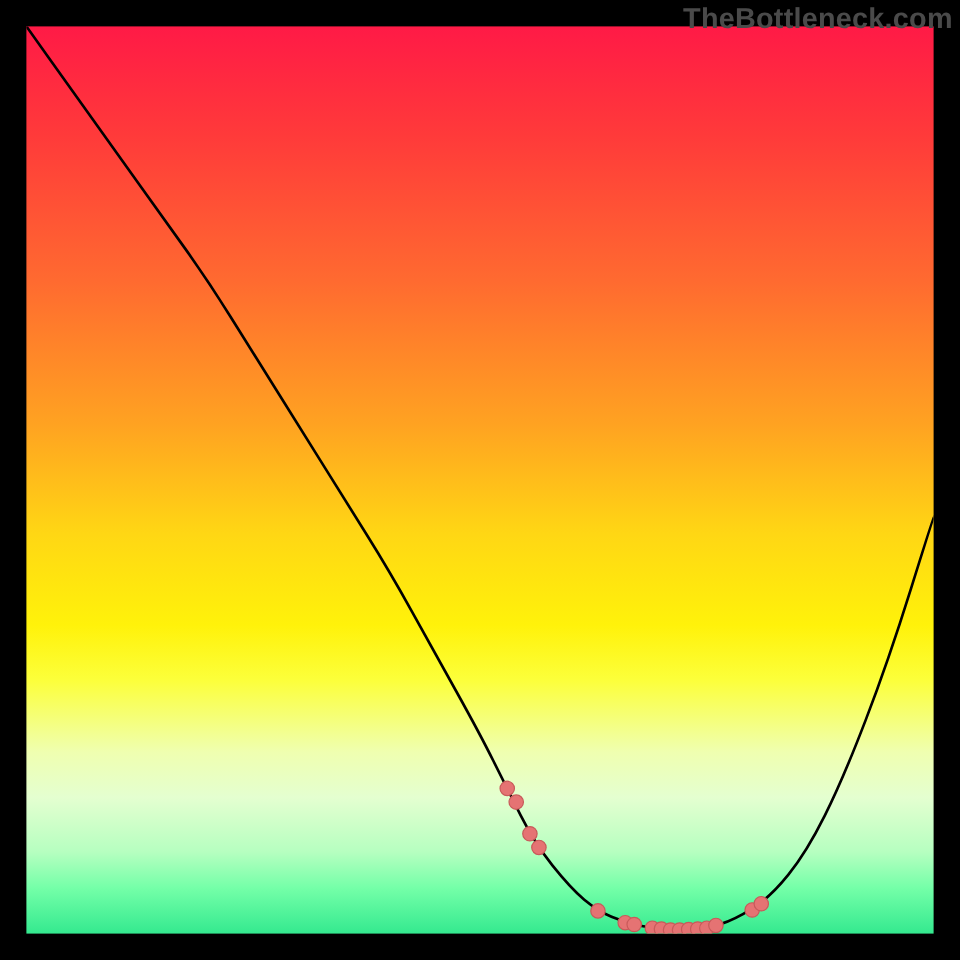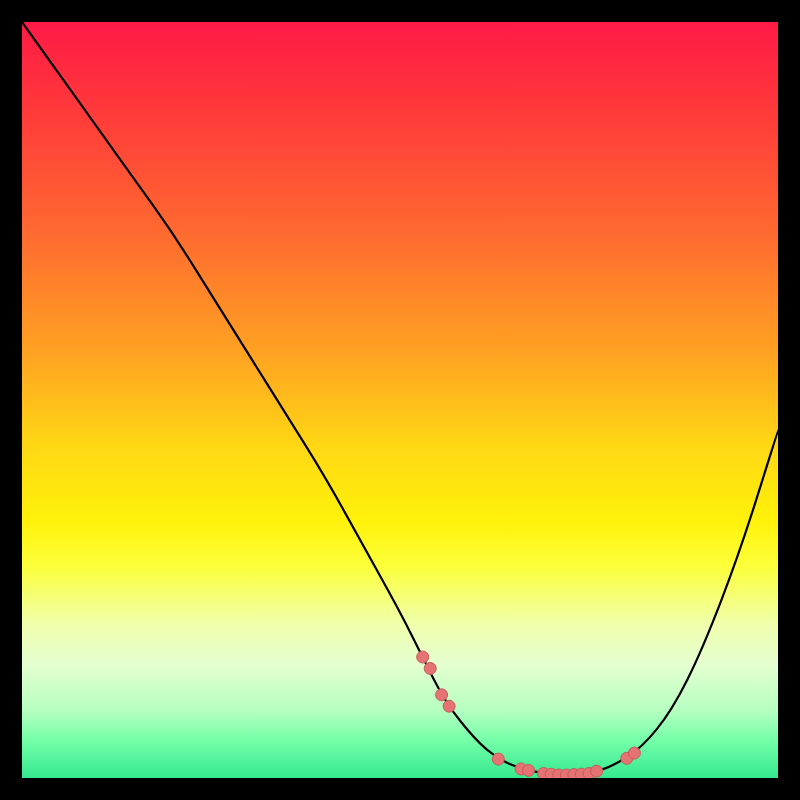--- a/index.html
+++ b/index.html
@@ -78,13 +78,14 @@
           <circle cx="544.3" cy="753.0" r="6" fill="#e57373" stroke="#c85a5a" stroke-width="1"></circle>
           <circle cx="551.9" cy="752.6" r="6" fill="#e57373" stroke="#c85a5a" stroke-width="1"></circle>
           <circle cx="559.4" cy="752.2" r="6" fill="#e57373" stroke="#c85a5a" stroke-width="1"></circle>
           <circle cx="567.0" cy="751.5" r="6" fill="#e57373" stroke="#c85a5a" stroke-width="1"></circle>
           <circle cx="574.6" cy="749.2" r="6" fill="#e57373" stroke="#c85a5a" stroke-width="1"></circle>
           <circle cx="604.8" cy="736.3" r="6" fill="#e57373" stroke="#c85a5a" stroke-width="1"></circle>
           <circle cx="612.4" cy="731.1" r="6" fill="#e57373" stroke="#c85a5a" stroke-width="1"></circle>
         </g>
     </svg>
   </div>
+  <div class="watermark">TheBottleneck.com</div>
 </div>
 
 </body></html>

